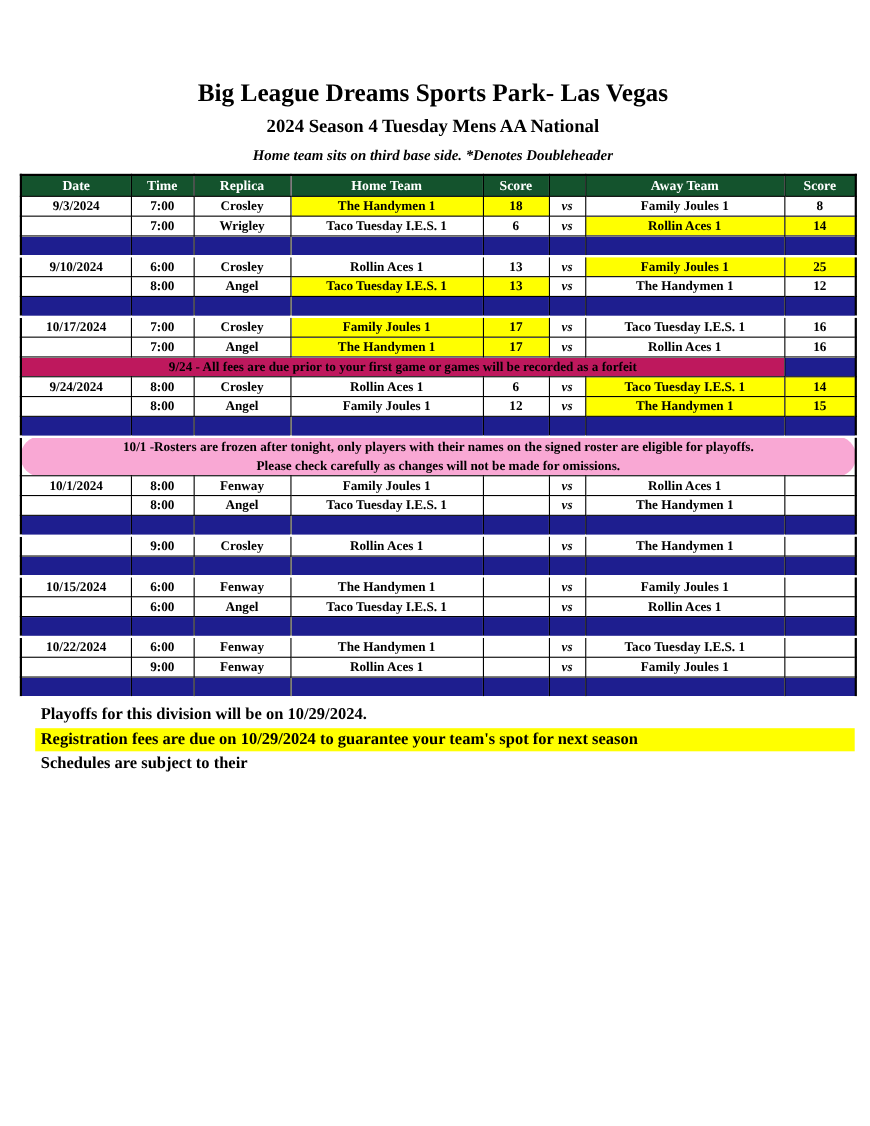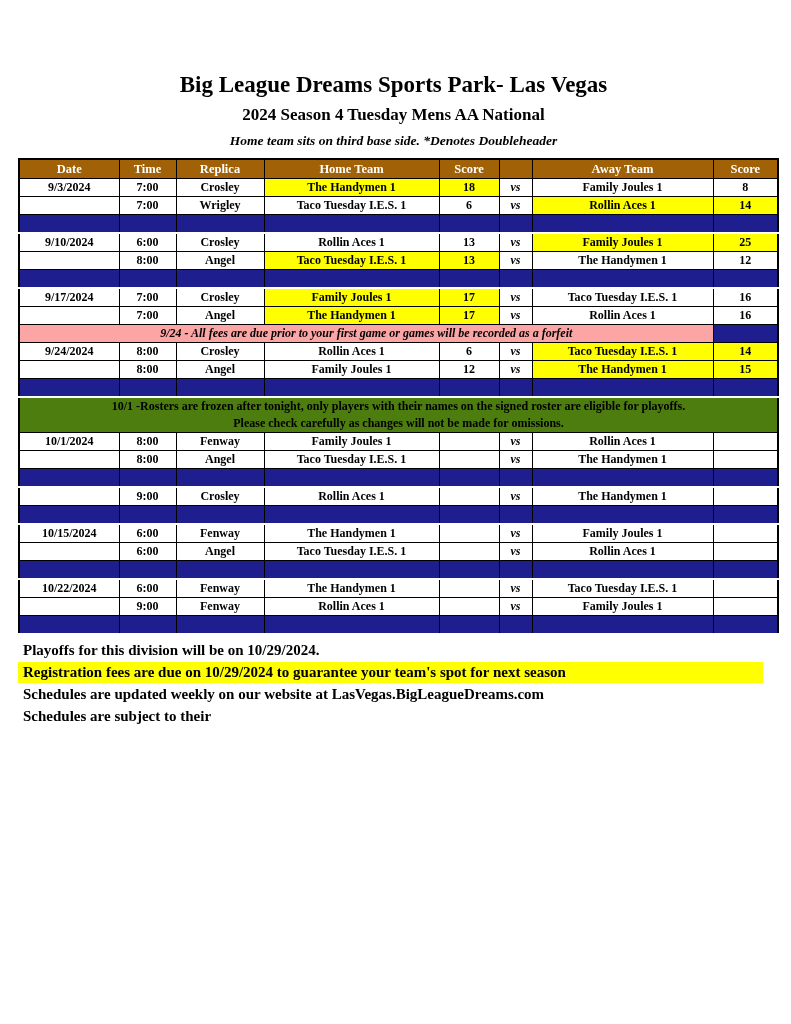--- a/index.html
+++ b/index.html
@@ -44,50 +44,50 @@
     text-align: center;
     vertical-align: middle;
     font-size: 12px;
     font-weight: bold;
     white-space: nowrap;
     overflow: hidden;
     height: 17px;
     color: #000;
   }
   table.schedule th {
-    background: #a16207;
+    background: #14532d;
     color: #ffffff;
     height: 18px;
     font-size: 12.5px;
   }
   td.hl { background: #ffff00; color: #1e1e8f; }
   td.vs { font-style: italic; font-size: 11px; }
   tr.sep td {
     background: #1e1e8f;
     border-bottom: 2px solid #ffffff;
   }
   td.notice-blue {
-    background: #fca5a5;
+    background: #be185d;
     color: #ffffcc;
     border-bottom: 2px solid #ffffff;
     font-size: 12px;
-    font-style: italic;
   }
   td.notice-blue-end {
     background: #1e1e8f;
     border-bottom: 2px solid #ffffff;
   }
   td.notice-red {
-    background: #4d7c0f;
+    background: #f9a8d4;
     color: #16165f;
     height: 37px;
     font-size: 12.5px;
     line-height: 17px;
-  }
-  .footer-block { margin: 5px 0 0 18px; width: 745px; }
+    border-radius: 17px;
+  }
+  .footer-block { margin: 5px 0 0 32px; width: 745px; }
   .footer-line {
     font-size: 15px;
     font-weight: bold;
     color: #000;
     padding: 1px 0 1px 5px;
     line-height: 19px;
     margin-bottom: 1px;
   }
   .footer-line.hl-line { background: #ffff00; }
 </style>
@@ -179,21 +179,21 @@
           <td>&nbsp;</td>
           <td>&nbsp;</td>
           <td>&nbsp;</td>
           <td>&nbsp;</td>
           <td>&nbsp;</td>
           <td>&nbsp;</td>
           <td>&nbsp;</td>
           <td>&nbsp;</td>
         </tr>
         <tr>
-          <td>9/17/2024</td>
+          <td>10/17/2024</td>
           <td>7:00</td>
           <td>Crosley</td>
           <td class="hl">Family Joules 1</td>
           <td class="hl">17</td>
           <td class="vs">vs</td>
           <td>Taco Tuesday I.E.S. 1</td>
           <td>16</td>
         </tr>
         <tr>
           <td>&nbsp;</td>
@@ -354,16 +354,15 @@
           <td>&nbsp;</td>
           <td>&nbsp;</td>
           <td>&nbsp;</td>
         </tr>
       </tbody>
   </table>
 
   <div class="footer-block">
       <div class="footer-line">Playoffs for this division will be on 10/29/2024.</div>
       <div class="footer-line hl-line">Registration fees are due on 10/29/2024 to guarantee your team's spot for next season</div>
-      <div class="footer-line">Schedules are updated weekly on our website at LasVegas.BigLeagueDreams.com</div>
       <div class="footer-line">Schedules are subject to their</div>
     </div>
 </div>
 
 </body></html>

